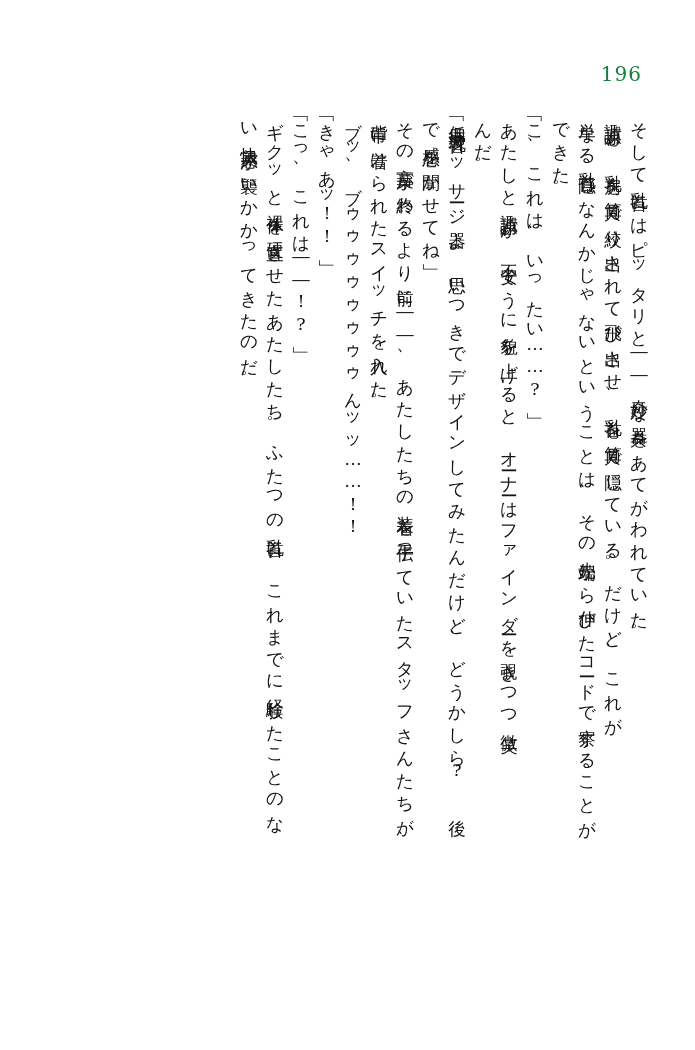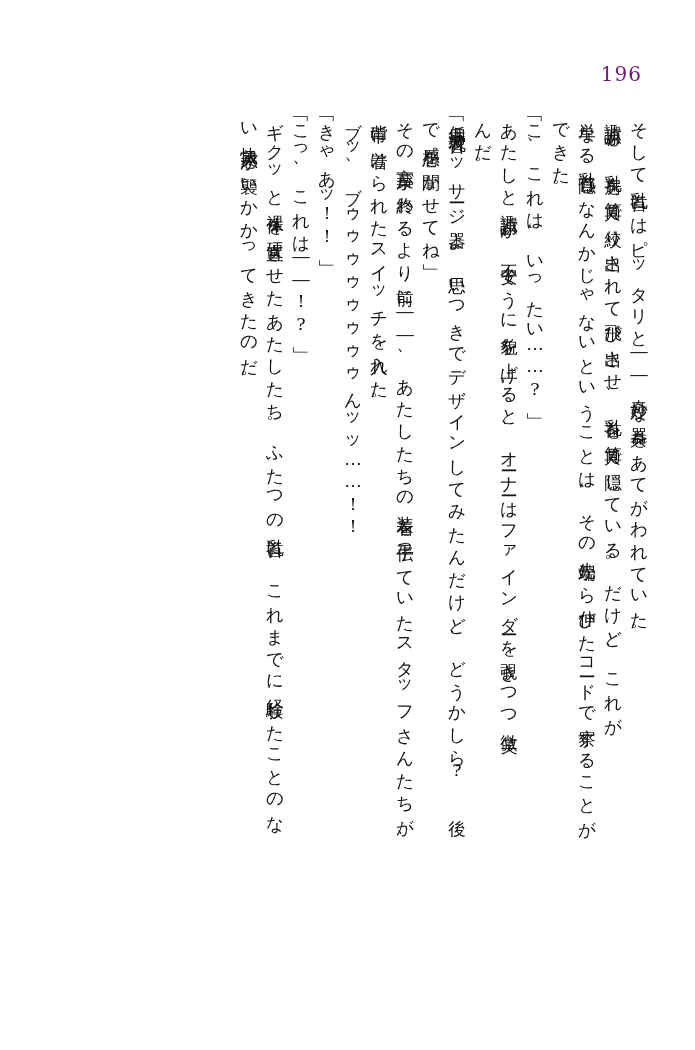--- a/index.html
+++ b/index.html
@@ -16,21 +16,21 @@
     height: 1050px;
     background: #ffffff;
     overflow: hidden;
   }
   .page-number {
     position: absolute;
     top: 62px;
     right: 53px;
     font-size: 20px;
     letter-spacing: 1px;
-    color: #701a75;
+    color: #15803d;
     font-family: "DejaVu Serif", "Liberation Serif", serif;
   }
   .text-body {
     position: absolute;
     top: 110px;
     right: 48px;
     height: 900px;
     width: 600px;
     display: flex;
     flex-direction: row-reverse;

